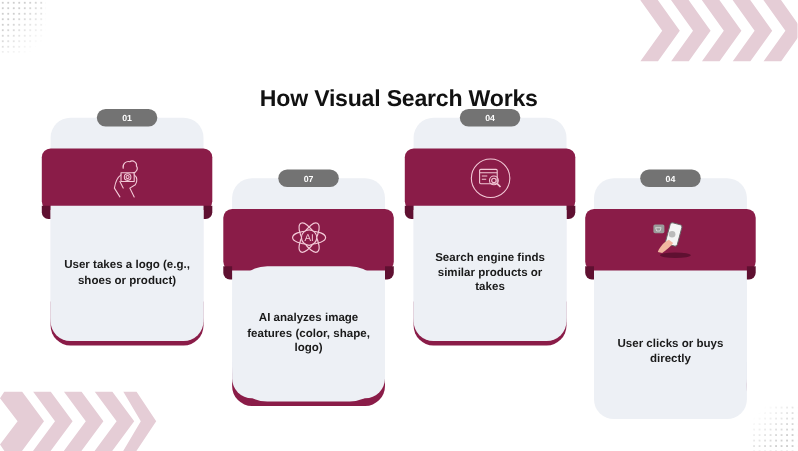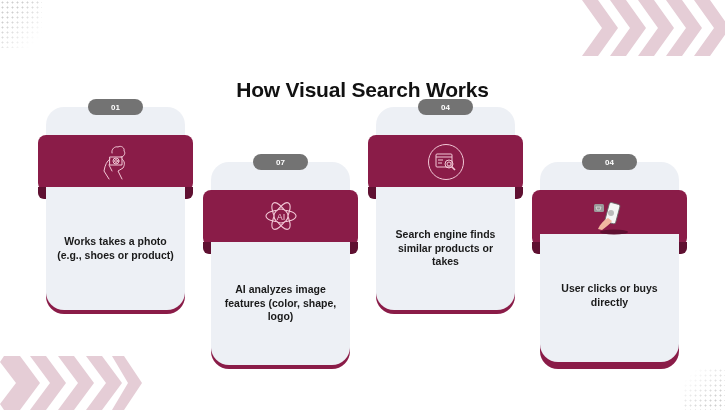--- a/index.html
+++ b/index.html
@@ -100,21 +100,21 @@
 
 <div class="title">How Visual Search Works</div>
 
 <div class="step" style="left:38px; top:99px; height:220px;">
   <div class="bottom-shadow" style="top:175px;"></div>
   <div class="card-back" style="top:8px; height:200px;"></div>
   <div class="band" style="top:36px;"></div>
   <div class="band-fold-l" style="top:88px;"></div>
   <div class="band-fold-r" style="top:88px;"></div>
   <div class="card-front" style="top:88px; height:123px;">
-    <span class="card-text">Works takes a photo (e.g., shoes or product)</span>
+    <span class="card-text">User takes a logo (e.g., shoes or product)</span>
   </div>
   <div class="badge" style="top:0;">01</div>
   <div class="icon-wrap" style="top:44px;">
     <svg width="40" height="40" viewBox="0 0 40 40" fill="none" stroke="#f2c8d6" stroke-width="1" stroke-linecap="round" stroke-linejoin="round">
       <path d="M16 10c-1-4 3-7 6-6 3-2 7 1 6 4 2 2 0 6-3 6"></path>
       <path d="M14 14h12v8H14z"></path>
       <circle cx="20" cy="18" r="3"></circle>
       <circle cx="20" cy="18" r="1.4"></circle>
       <path d="M14 16c-3 2-5 6-6 12l5 8"></path>
       <path d="M26 16c3 2 3 6 1 9l-5 3 4 8"></path>
@@ -122,21 +122,21 @@
     </svg>
   </div>
 </div>
 
 <div class="step" style="left:203px; top:154px; height:220px;">
   <div class="bottom-shadow" style="top:175px;"></div>
   <div class="card-back" style="top:8px; height:200px;"></div>
   <div class="band" style="top:36px;"></div>
   <div class="band-fold-l" style="top:88px;"></div>
   <div class="band-fold-r" style="top:88px;"></div>
-  <div class="card-front" style="top:88px; height:123px;">
+  <div class="card-front" style="top:88px; height:123px;border-radius:32px;">
     <span class="card-text">AI analyzes image features (color, shape, logo)</span>
   </div>
   <div class="badge" style="top:0;">07</div>
   <div class="icon-wrap" style="top:44px;">
     <svg width="36" height="36" viewBox="0 0 36 36" fill="none" stroke="#f2c8d6" stroke-width="1.1">
       <ellipse cx="18" cy="18" rx="15" ry="6"></ellipse>
       <ellipse cx="18" cy="18" rx="15" ry="6" transform="rotate(60 18 18)"></ellipse>
       <ellipse cx="18" cy="18" rx="15" ry="6" transform="rotate(-60 18 18)"></ellipse>
       <circle cx="18" cy="18" r="7" fill="#8a1c48"></circle>
       <text x="18" y="21.5" text-anchor="middle" font-size="9" fill="#f2c8d6" stroke="none" font-family="Liberation Sans, sans-serif">AI</text>
@@ -167,21 +167,21 @@
     </svg>
   </div>
 </div>
 
 <div class="step" style="left:532px; top:154px; height:220px;">
   <div class="bottom-shadow" style="top:175px;"></div>
   <div class="card-back" style="top:8px; height:200px;"></div>
   <div class="band" style="top:36px;"></div>
   <div class="band-fold-l" style="top:88px;"></div>
   <div class="band-fold-r" style="top:88px;"></div>
-  <div class="card-front" style="top:80px; height:123px;">
+  <div class="card-front" style="top:104px; height:123px;">
     <span class="card-text">User clicks or buys directly</span>
   </div>
   <div class="badge" style="top:0;">04</div>
   <div class="icon-wrap" style="top:44px;">
     <svg width="40" height="40" viewBox="0 0 40 40">
       <ellipse cx="24" cy="34" rx="14" ry="2.5" fill="#5f1031"></ellipse>
       <rect x="4" y="6" width="10" height="8" rx="1.5" fill="#9a9a9a"></rect>
       <path d="M6 9h5l-1 3H7z" fill="none" stroke="#eee" stroke-width="0.6"></path>
       <rect x="17" y="5" width="11" height="20" rx="2" fill="#f5f5f5" stroke="#666" stroke-width="0.8" transform="rotate(15 22 15)"></rect>
       <circle cx="21" cy="15" r="3" fill="#bbb"></circle>

